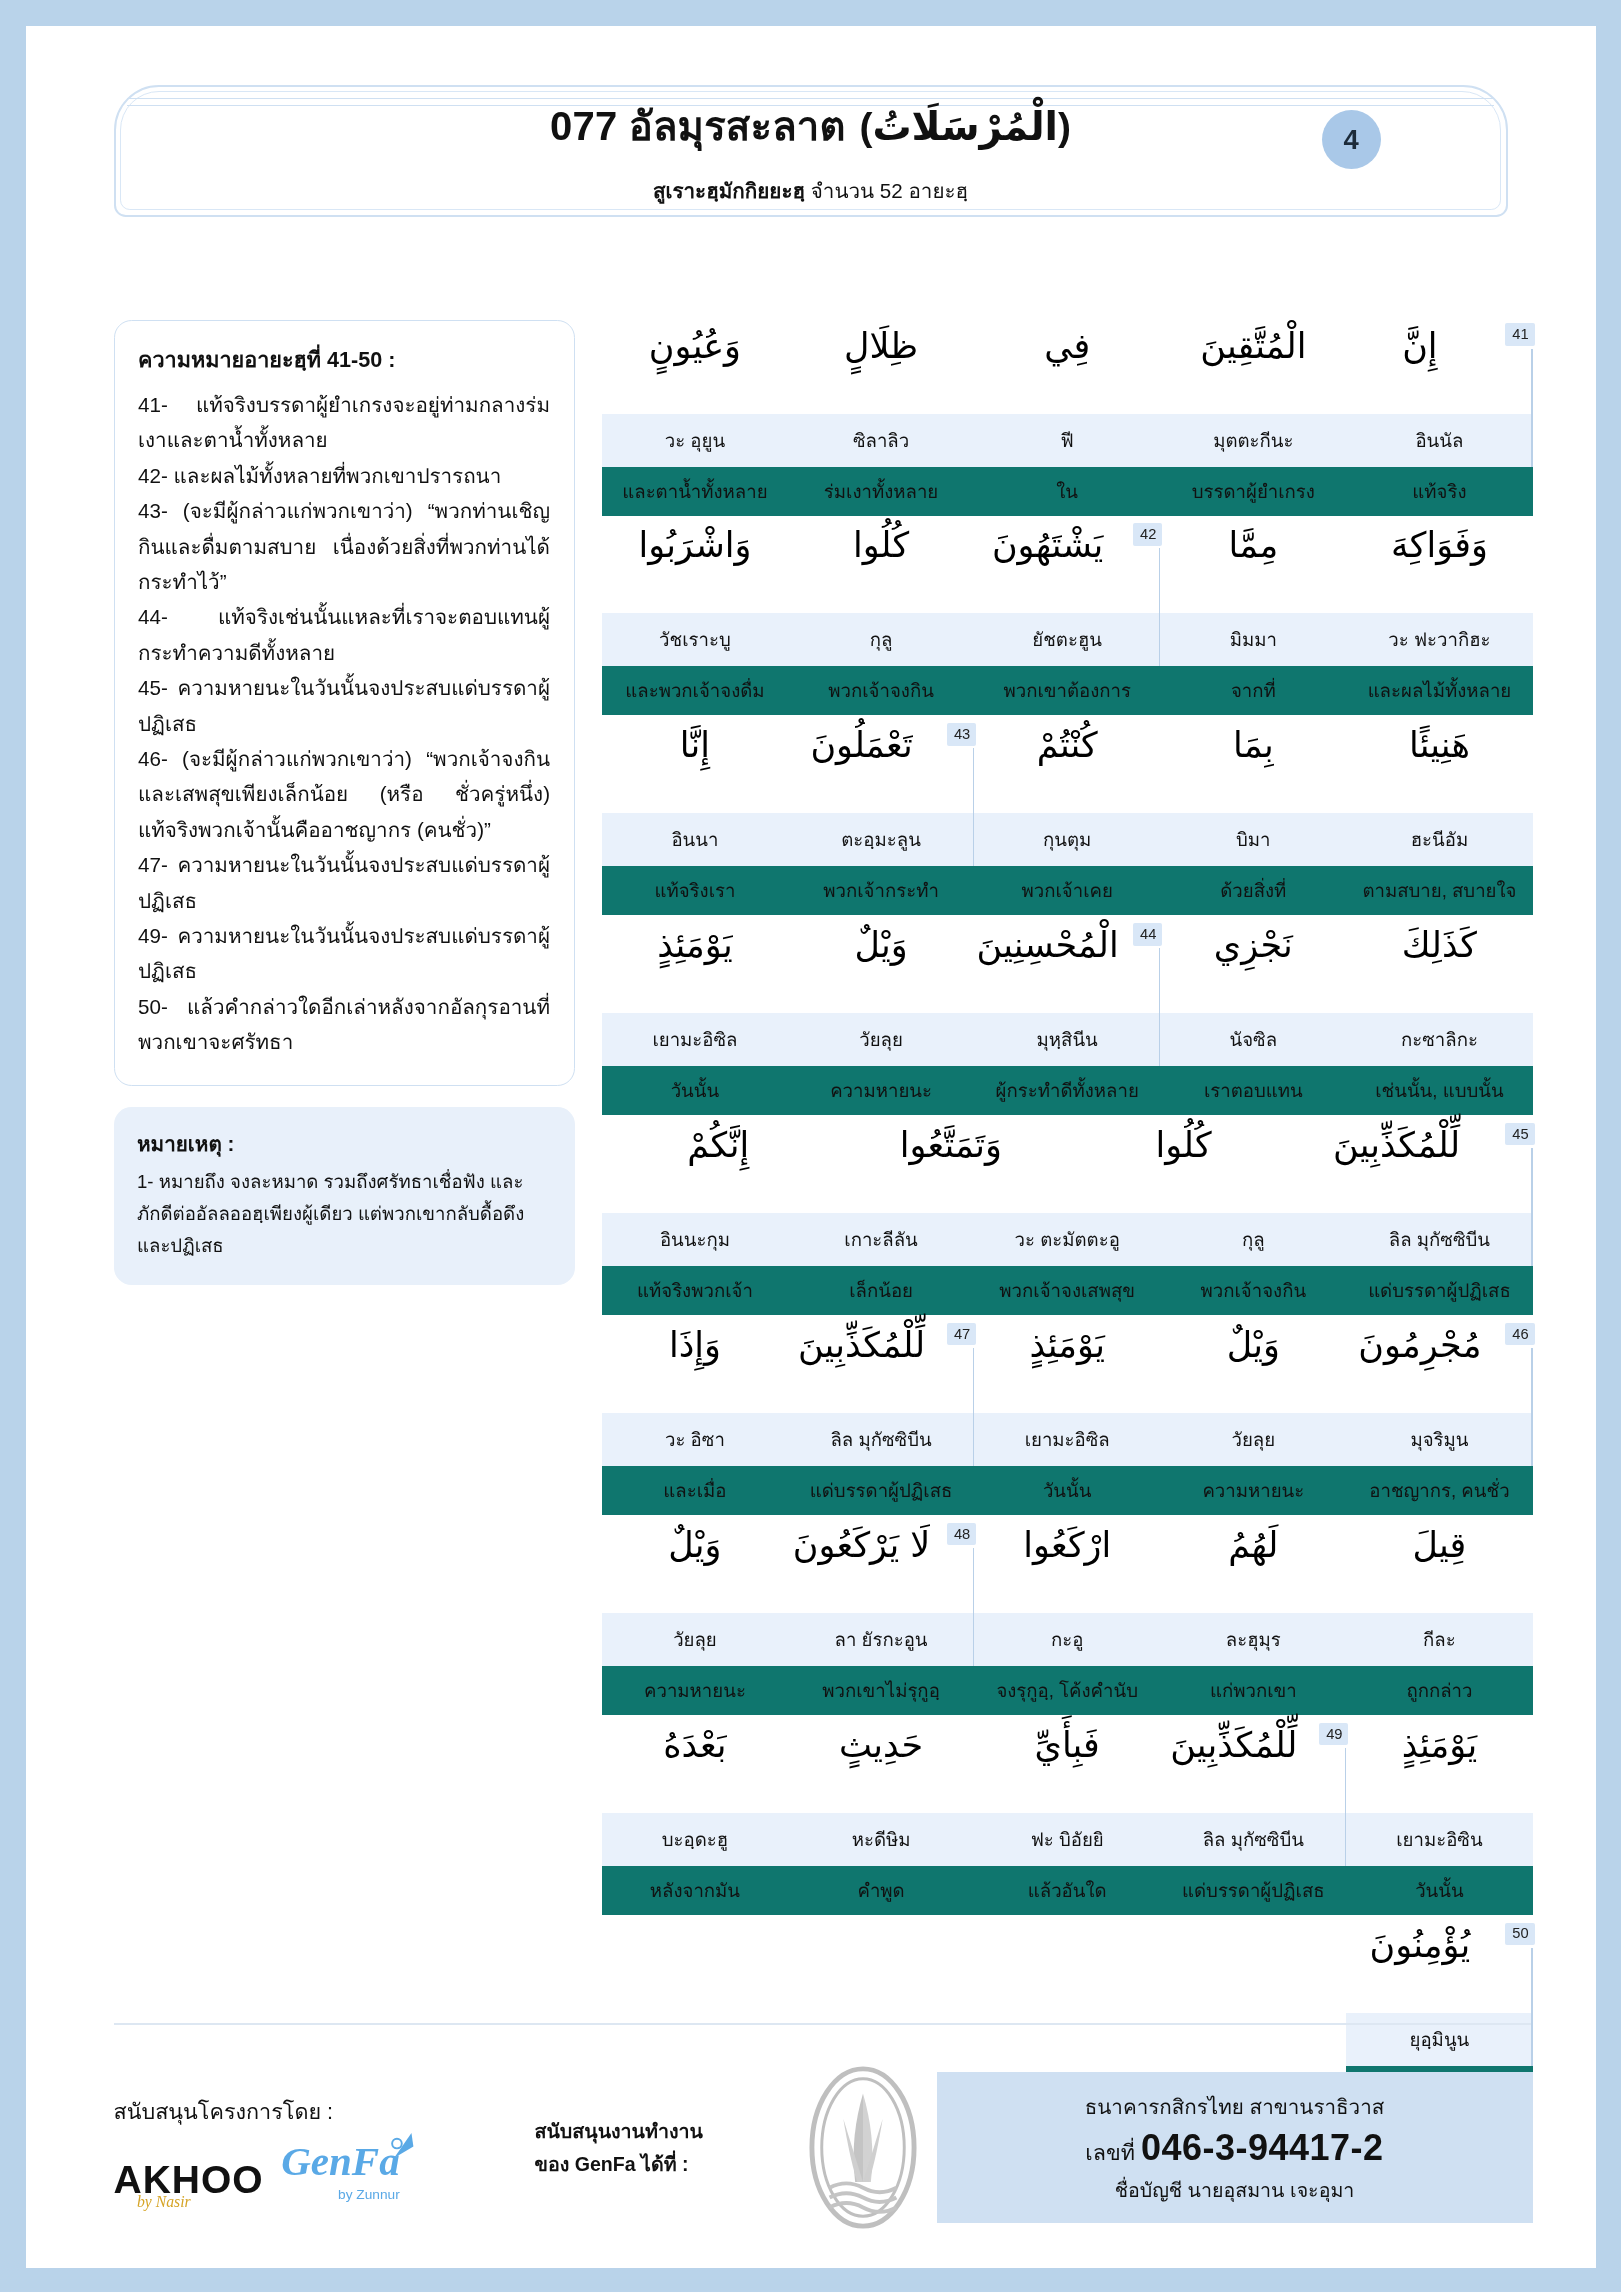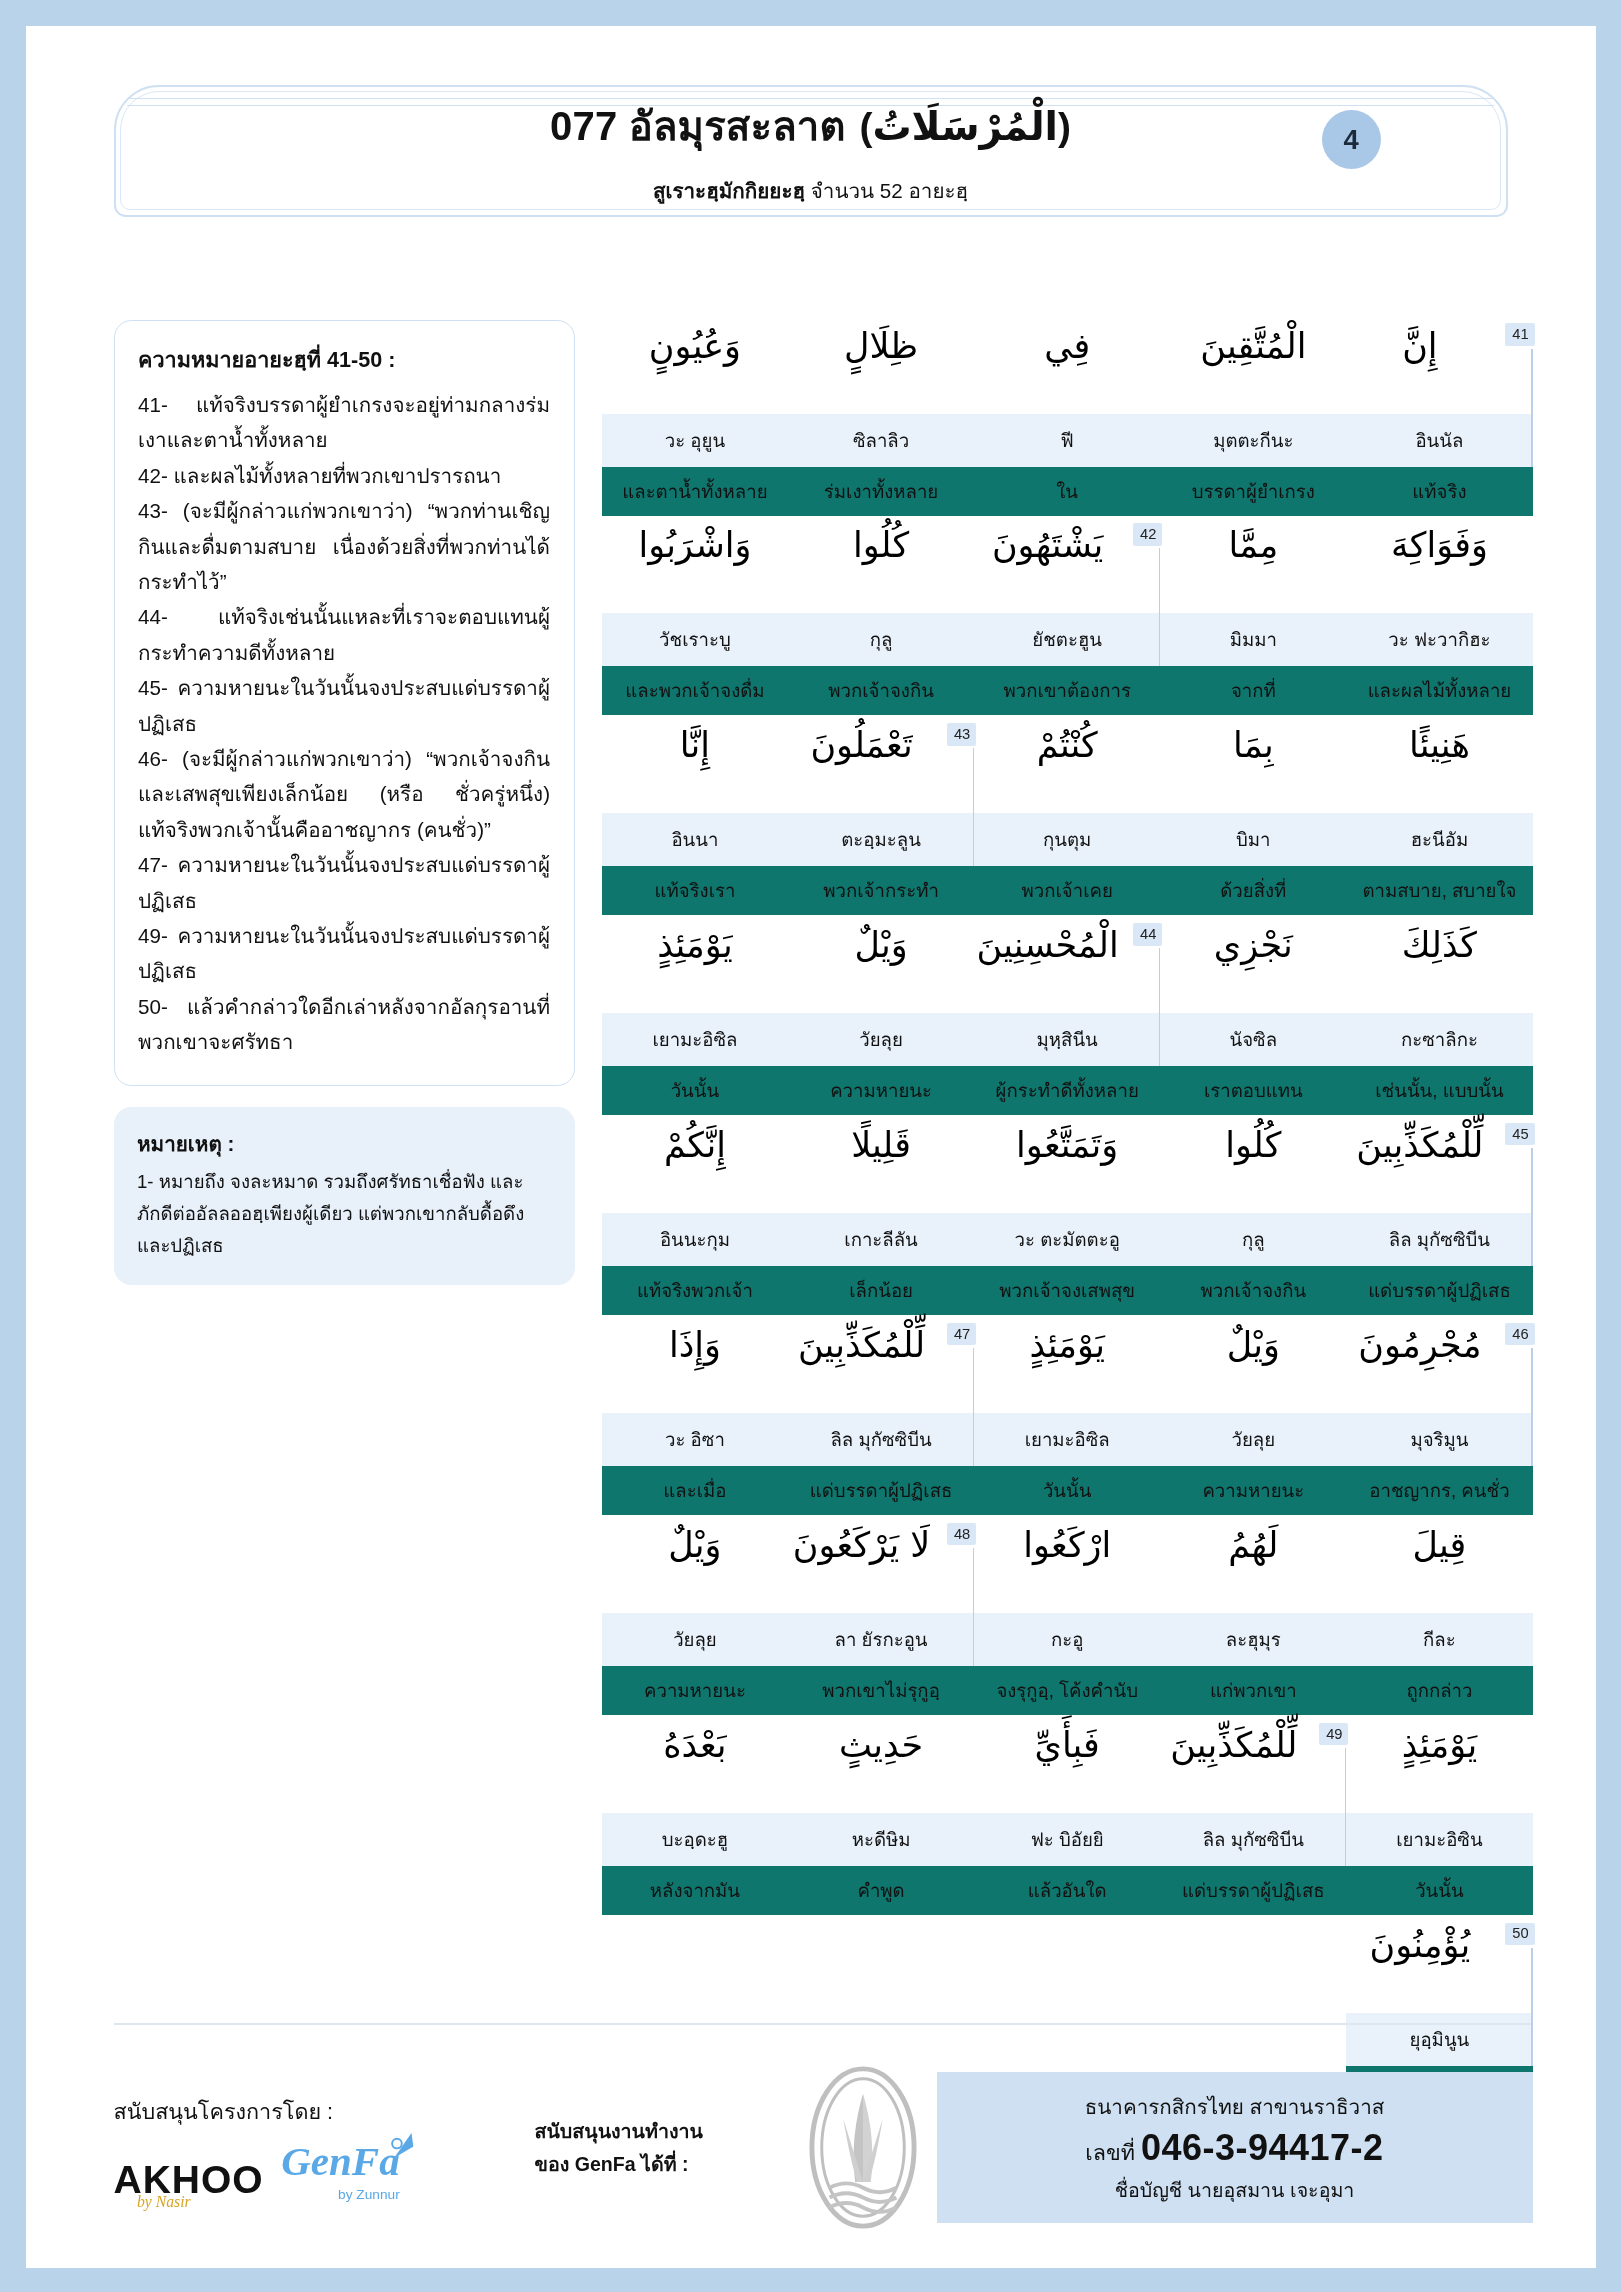--- a/index.html
+++ b/index.html
@@ -624,25 +624,20 @@
                   <span class="ar-text">كُلُوا</span>
                 </div>
               </div>
               <div class="wcell">
                 <div class="ar-line">
                   <span class="ar-text">وَتَمَتَّعُوا</span>
                 </div>
               </div>
               <div class="wcell">
                 <div class="ar-line">
-                  <span class="ar-text">قَلِيلًا</span>
-                </div>
-              </div>
-              <div class="wcell">
-                <div class="ar-line">
                   <span class="ar-text">إِنَّكُمْ</span>
                 </div>
               </div>
             </div>
             <div class="wgrid">
               <div class="wcell">
                 <div class="tl-line">
                   <span class="tl-text">ลิล มุกัซซิบีน</span>
                 </div>
                 <span class="vline" style="top: 0px;"></span>

